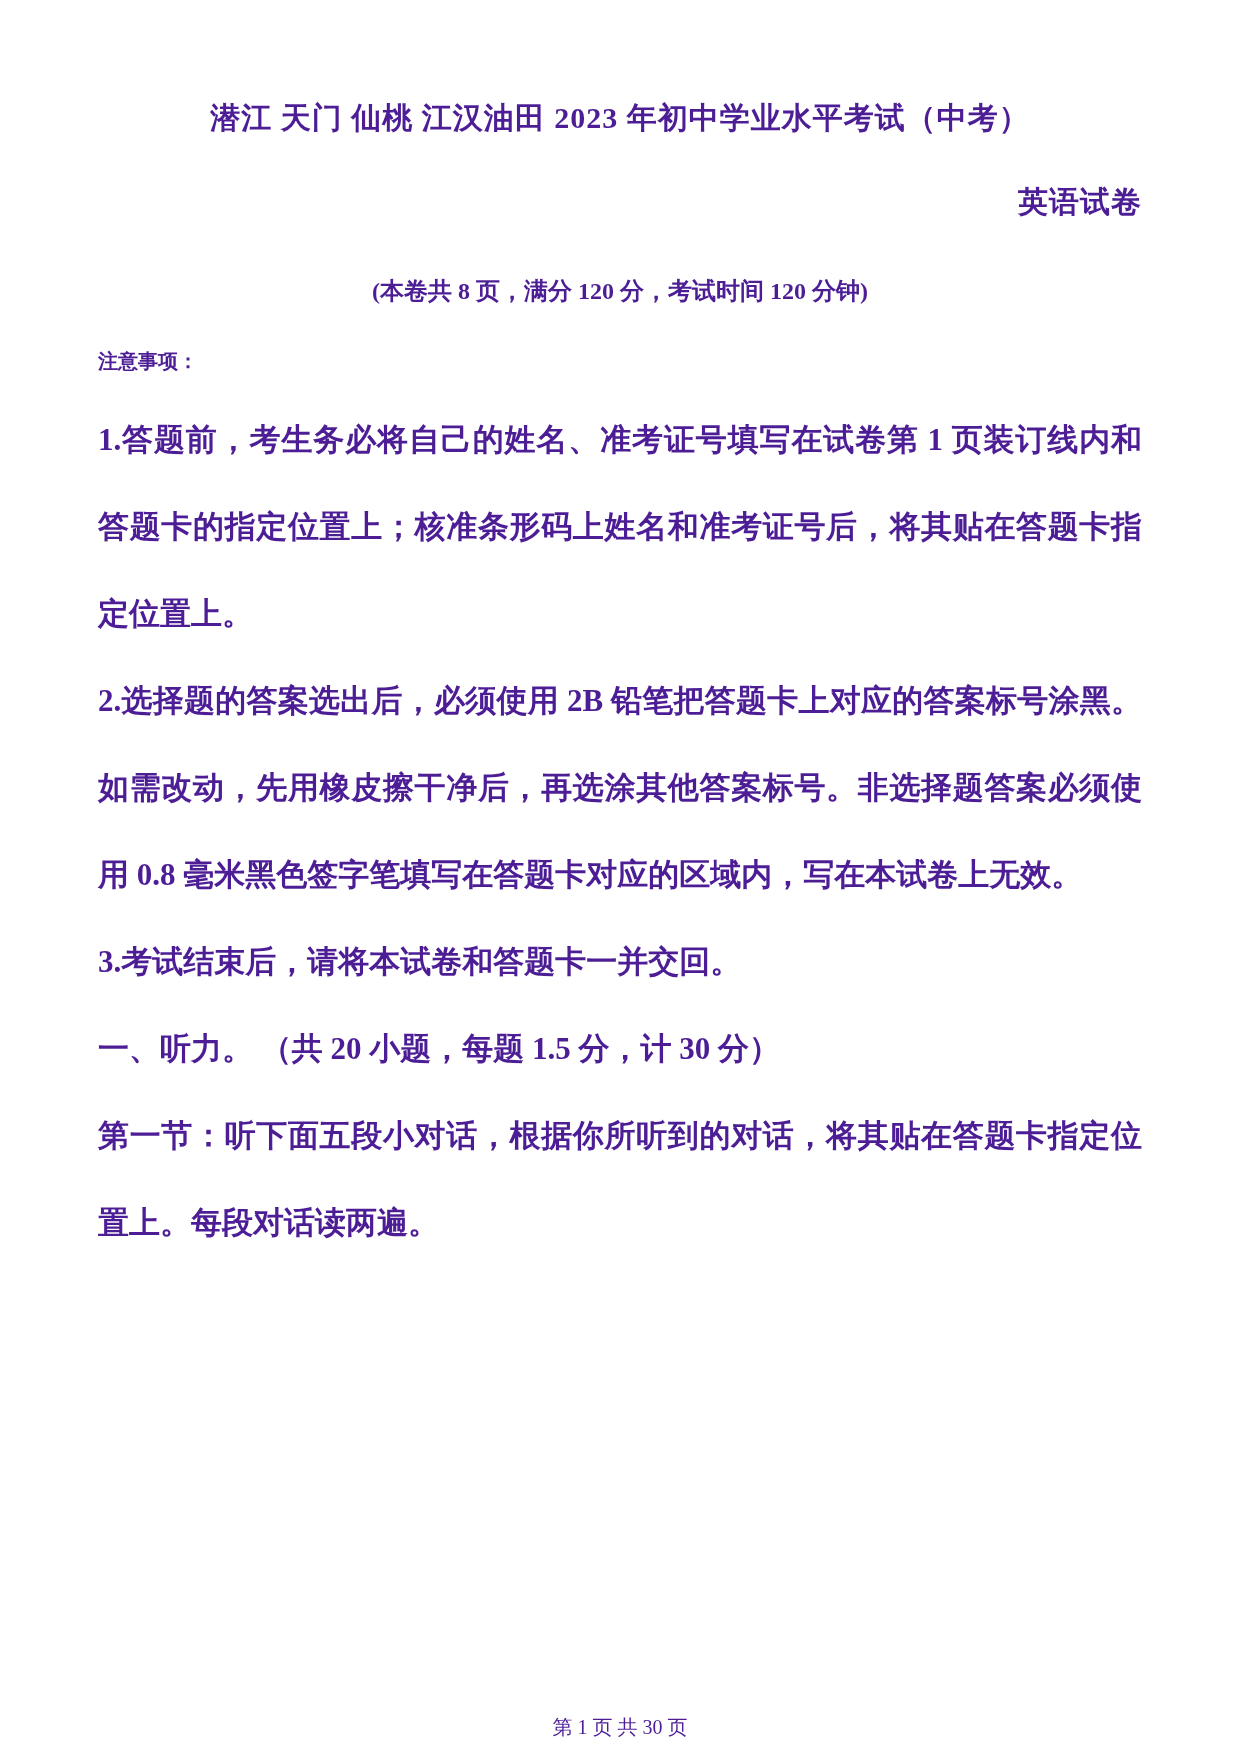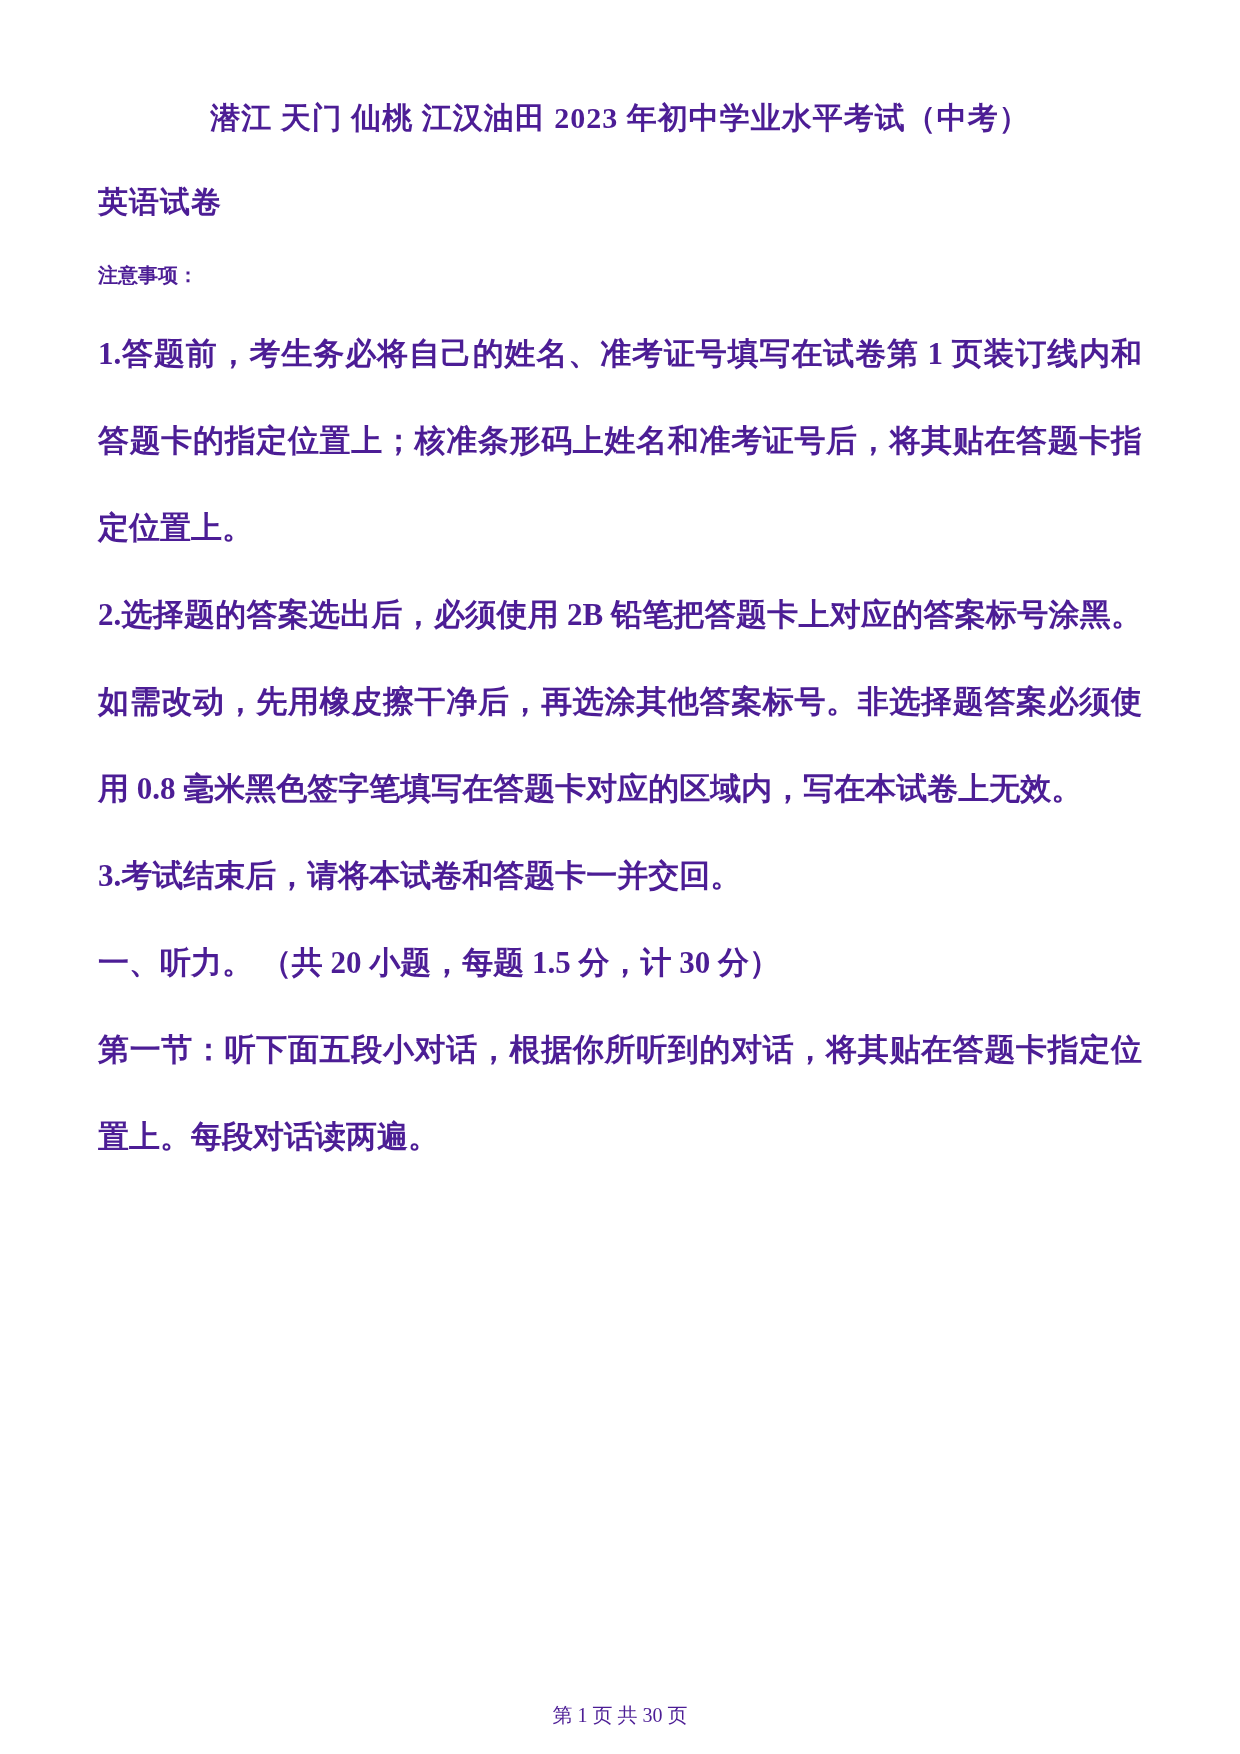--- a/index.html
+++ b/index.html
@@ -24,21 +24,21 @@
     margin: 0;
     font-size: 30px;
     line-height: 36px;
     text-align: center;
     letter-spacing: 1px;
   }
   .subtitle {
     margin: 48px 0 0 0;
     font-size: 30px;
     line-height: 36px;
-    text-align: left;
+    text-align: right;
     letter-spacing: 1px;
   }
   .meta {
     margin: 56px 0 0 0;
     font-size: 24px;
     line-height: 30px;
     text-align: center;
   }
   .notice-heading {
     margin: 40px 0 20px 0;
@@ -48,35 +48,36 @@
   }
   .body-para {
     margin: 0;
     font-size: 31px;
     line-height: 87px;
     text-align: justify;
     text-justify: inter-ideograph;
   }
   .footer {
     position: absolute;
-    bottom: 34px;
+    bottom: 22px;
     left: 0;
     width: 100%;
     text-align: center;
     font-size: 20px;
     font-weight: 400;
     line-height: 26px;
   }
 </style>
 </head>
 <body>
 
 <div class="doc-page">
   <h1 class="title">潜江 天门 仙桃 江汉油田 2023 年初中学业水平考试（中考）</h1>
   <h2 class="subtitle">英语试卷</h2>
+  <p class="meta">(本卷共 8 页，满分 120 分，考试时间 120 分钟)</p>
   <p class="notice-heading">注意事项：</p>
   <p class="body-para">1.答题前，考生务必将自己的姓名、准考证号填写在试卷第 1 页装订线内和答题卡的指定位置上；核准条形码上姓名和准考证号后，将其贴在答题卡指定位置上。</p>
   <p class="body-para">2.选择题的答案选出后，必须使用 2B 铅笔把答题卡上对应的答案标号涂黑。如需改动，先用橡皮擦干净后，再选涂其他答案标号。非选择题答案必须使用 0.8 毫米黑色签字笔填写在答题卡对应的区域内，写在本试卷上无效。</p>
   <p class="body-para">3.考试结束后，请将本试卷和答题卡一并交回。</p>
   <p class="body-para">一、听力。 （共 20 小题，每题 1.5 分，计 30 分）</p>
   <p class="body-para">第一节：听下面五段小对话，根据你所听到的对话，将其贴在答题卡指定位置上。每段对话读两遍。</p>
   <div class="footer">第 1 页 共 30 页</div>
 </div>
 
 </body></html>

